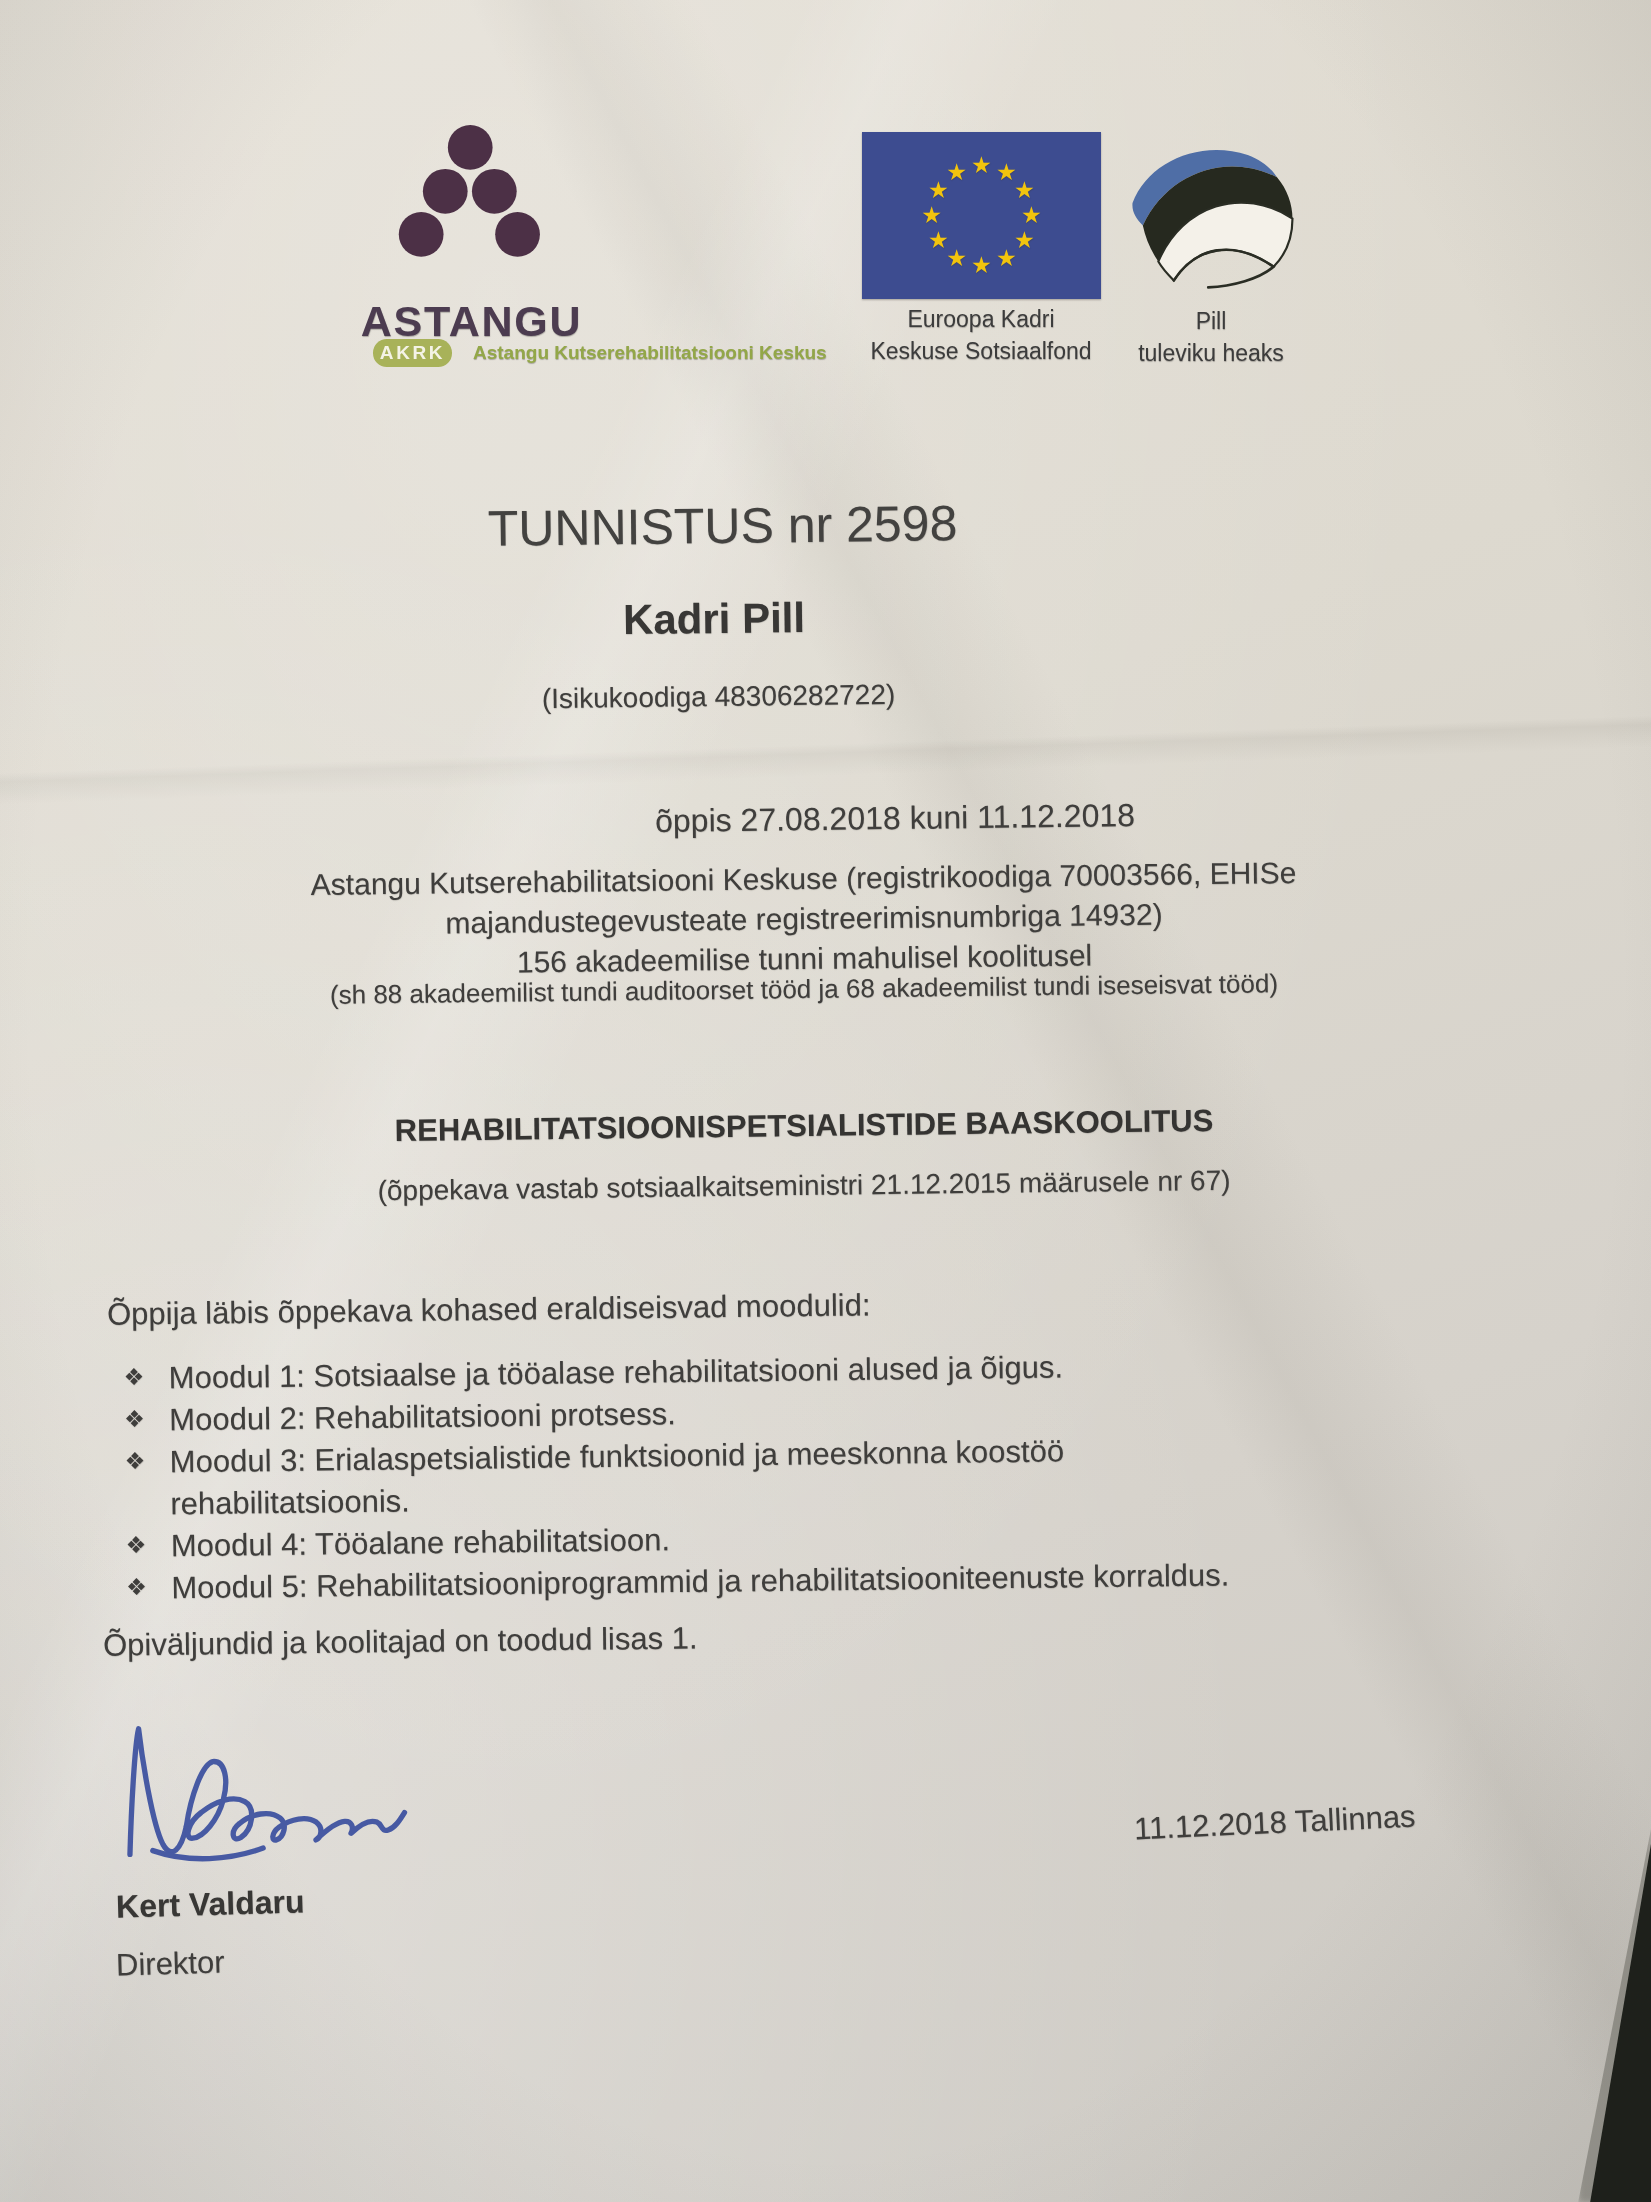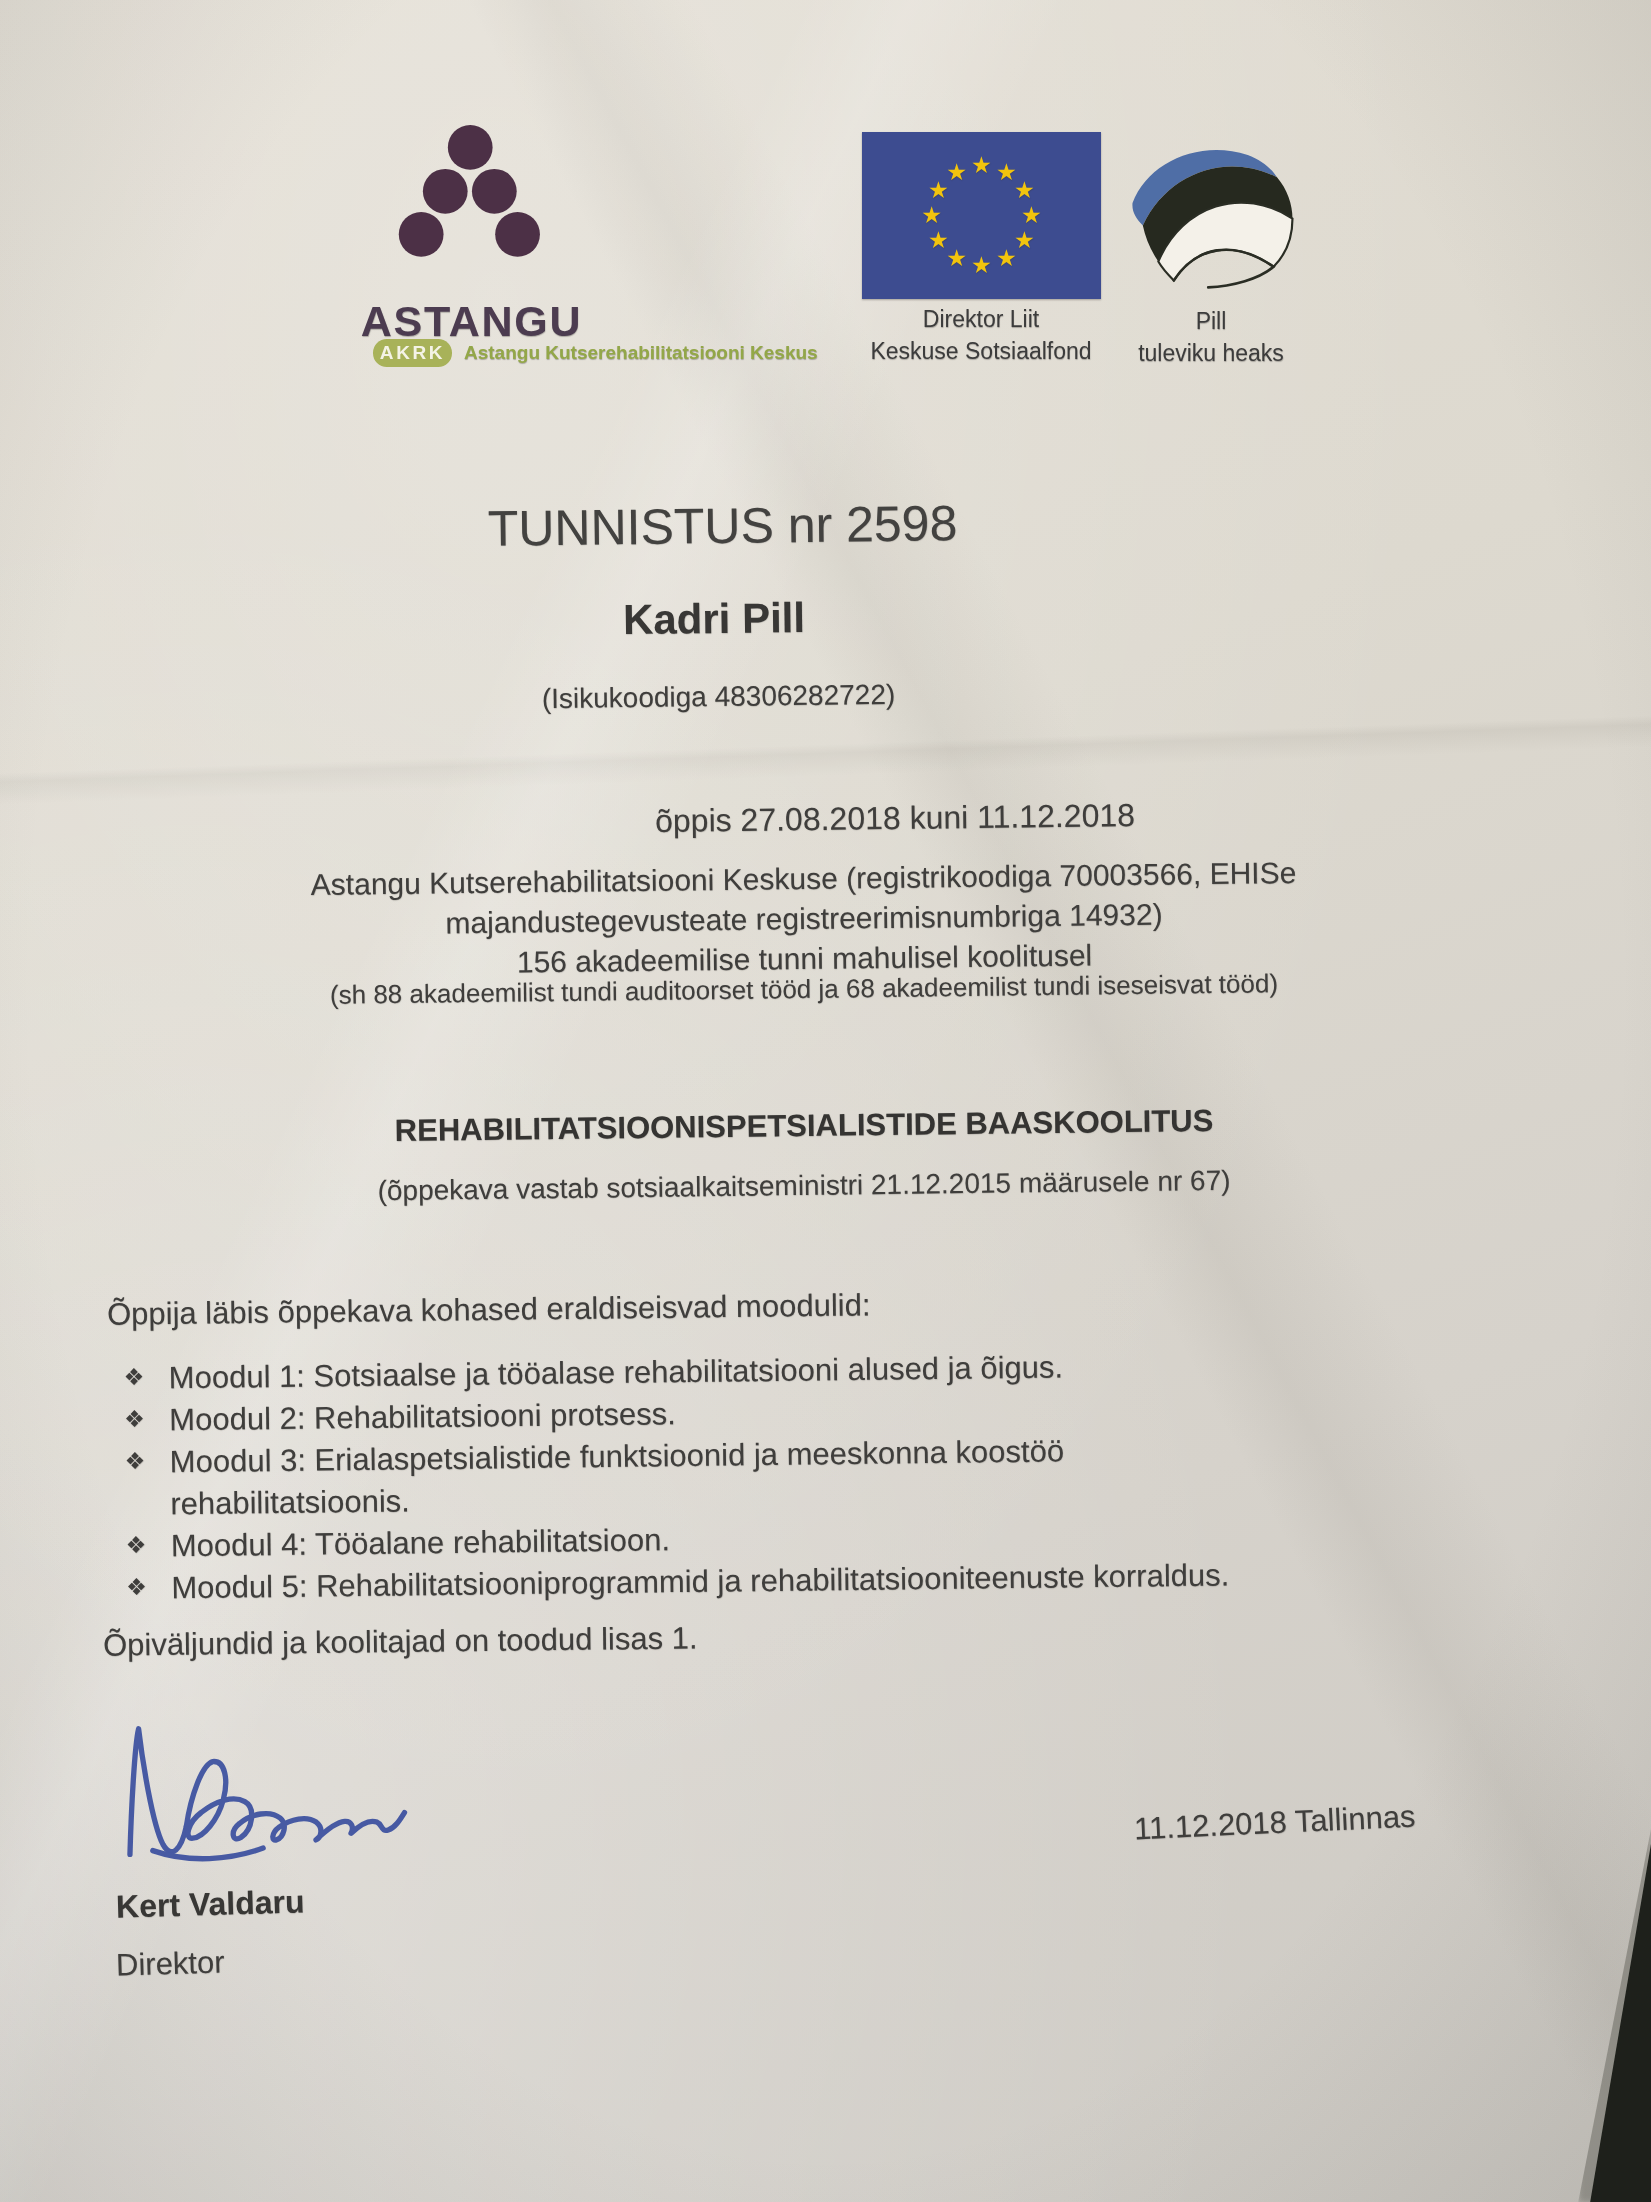--- a/index.html
+++ b/index.html
@@ -17,21 +17,21 @@
     color:#3f3e3c;
     text-shadow:0.3px 0.5px 0.9px rgba(60,58,54,.35);
   }
   .abs{position:absolute;}
   .center{text-align:center;}
 
   
   .astangu-dots{left:391px;top:119px;width:155px;height:142px;}
   .astangu-wordmark{left:351px;top:284px;width:241px;font-size:43px;font-weight:bold;
     letter-spacing:1.7px;color:#4c3c50;text-align:center;margin-top:13px;}
-  .akrk-row{left:373px;top:339px;display:flex;align-items:center;gap:12px;}
+  .akrk-row{left:373px;top:339px;display:flex;align-items:center;gap:21px;}
   .akrk-pill{width:79px;height:27.5px;border-radius:13.8px;background:#a8b259;
     color:#f4f3e6;font-size:19px;font-weight:bold;letter-spacing:2.6px;
     display:flex;align-items:center;justify-content:center;text-shadow:none;}
   .akrk-sub{font-size:19px;font-weight:bold;color:#93a748;}
 
   .eu-flag{left:862px;top:132px;width:239px;height:167px;background:#3d4c90;
     box-shadow:0 0.9px 1.7px rgba(70,68,62,.4); }
   .eu-captions{left:826px;top:303px;width:310px;font-size:23px;line-height:32px;color:#3c3c3c;}
 
   .eesti-logo{left:1118px;top:136px;width:189px;height:172px;}
@@ -94,21 +94,21 @@
       <text x="139" y="164">★</text>
         <text x="110" y="156">★</text>
         <text x="89" y="135">★</text>
       <text x="81" y="106">★</text>
         <text x="89" y="77">★</text>
         <text x="110" y="56">★</text>
     </g>
   </svg>
 </div>
 <div class="abs eu-captions center">
-  <div>Direktor Liit</div>
+  <div>Euroopa Kadri</div>
   <div>Keskuse Sotsiaalfond</div>
 </div>
 
 <svg class="abs eesti-logo" viewBox="0 0 210 200">
   <path fill="#4f6ea6" d="M12 78 C 30 30 90 4 146 22 C 162 28 174 38 180 48 C 120 18 52 44 24 104 C 16 96 11 88 12 78 Z"></path>
   <path fill="#26291f" d="M24 104 C 52 44 120 18 180 48 C 192 62 198 80 198 96 C 140 58 70 80 42 146 C 33 133 27 118 24 104 Z"></path>
   <path fill="#f4f1e9" stroke="#2a2d24" stroke-width="2.5" d="M42 146 C 70 80 140 58 198 96 C 198 118 190 138 176 152 C 130 120 86 128 60 168 C 52 160 46 153 42 146 Z"></path>
   <path fill="none" stroke="#2a2d24" stroke-width="3" stroke-linecap="round" d="M60 168 C 86 128 130 120 176 152 C 160 166 128 175 100 176"></path>
 </svg>
 <div class="abs eesti-captions center">

